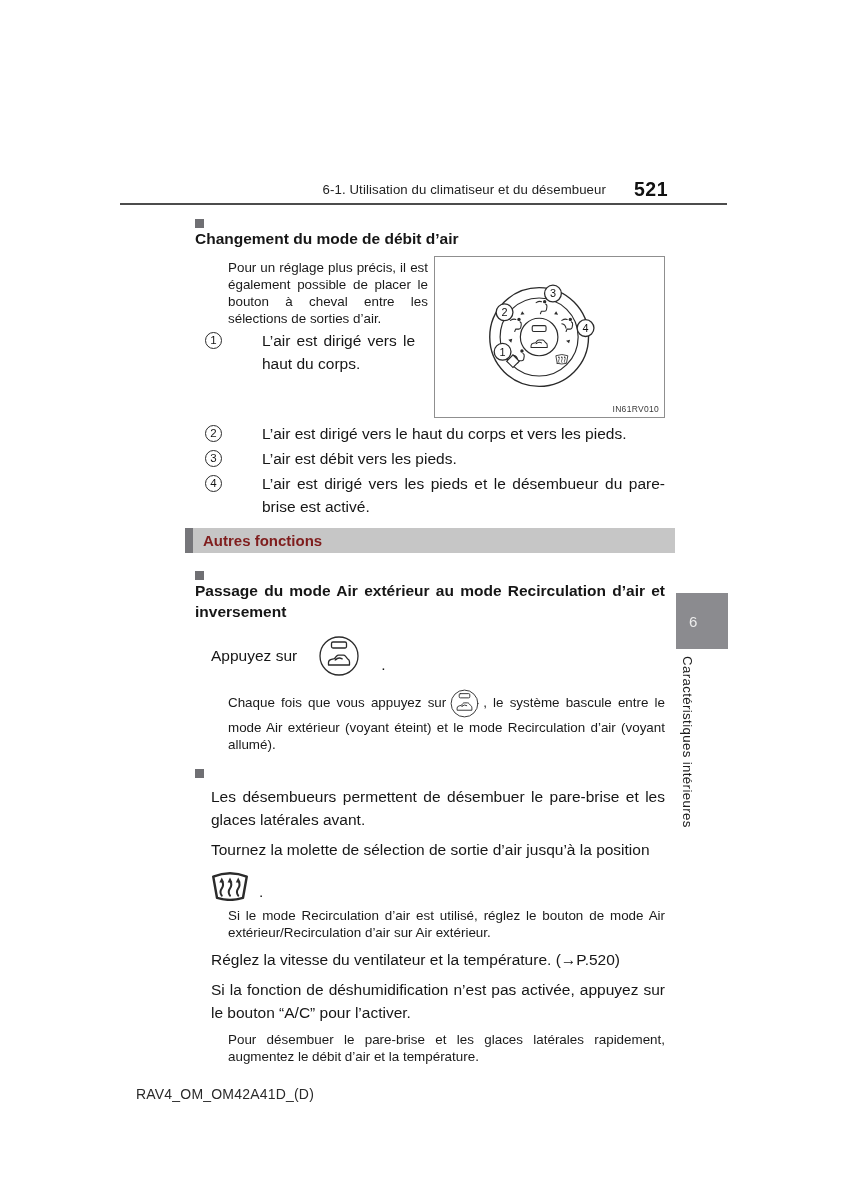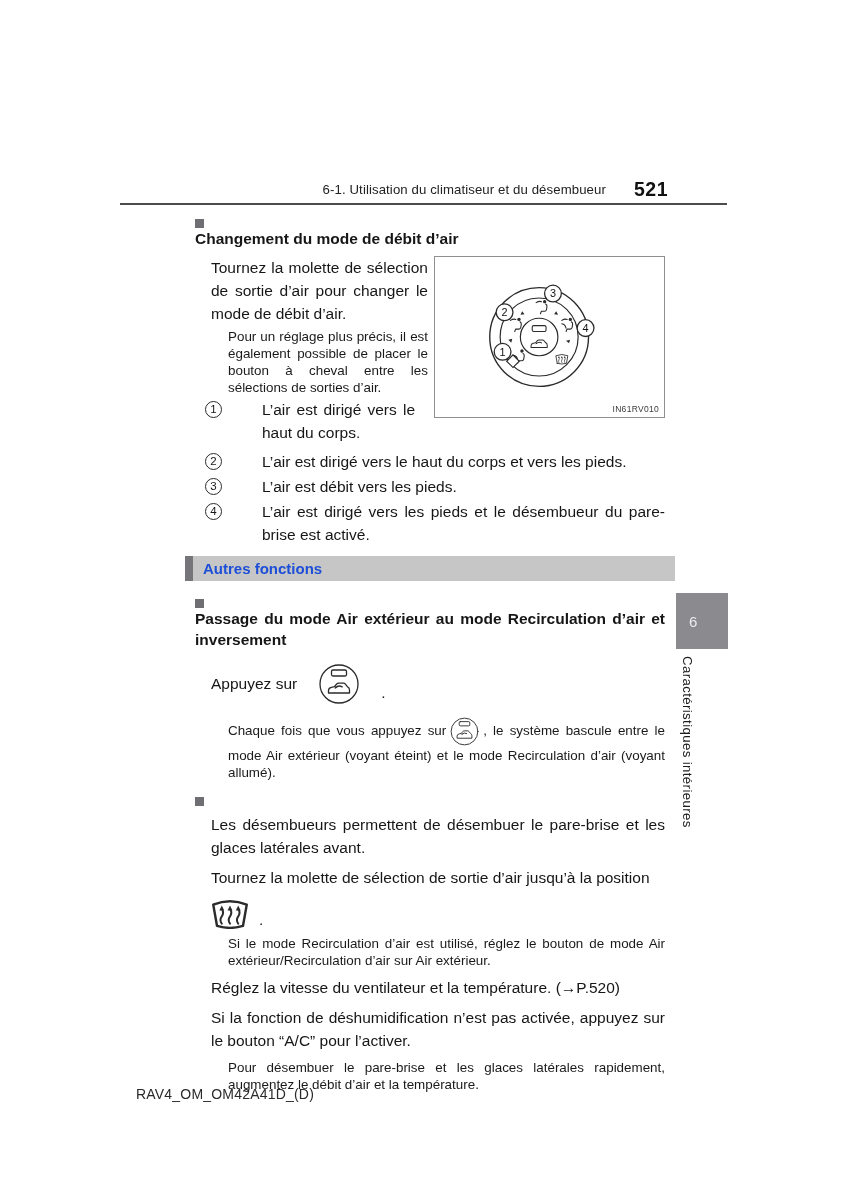--- a/index.html
+++ b/index.html
@@ -33,21 +33,21 @@
   .figcode{position:absolute; right:5px; bottom:3px; font-size:8.5px; color:#3a3a3a; letter-spacing:.3px;}
   
   .numitem{display:flex; margin:2px 0 2px 10px; font-size:15.5px; line-height:23px;}
   .numitem .circ{flex:0 0 17px; width:17px; height:17px; border:1.2px solid #2b2b2b; border-radius:50%;
       font-size:11.5px; line-height:15px; text-align:center; margin:3px 8px 0 0; box-sizing:border-box;}
   .numitem .txt{text-align:justify;margin-left:32px;}
   .leftcol .numitem{margin-left:10px; width:210px;}
   
   .banner{margin:10px 0 12px -10px; width:472px; background:#c6c6c6;
       border-left:8px solid #76767a; font-size:15px; font-weight:bold;
-      padding:4px 0 4px 10px; color:#1d4ed8;}
+      padding:4px 0 4px 10px; color:#7f1d1d;}
   
   .pressrow{display:flex; align-items:center; gap:20px; margin:12px 0 10px 16px; font-size:15.5px;}
   .pressrow .dot{align-self:flex-end; padding-bottom:4px;}
   .inline-ico{vertical-align:middle; margin:0 3px;}
   .defrow{display:flex; align-items:flex-end; gap:10px; margin:8px 0 6px 16px; font-size:15.5px;}
   
   .side-tab{position:absolute; left:676px; top:593px; width:52px; height:56px; background:#8b8b8f;
       color:#ececec; font-size:15px; display:flex; align-items:center; padding-left:13px; box-sizing:border-box;}
   .side-label{position:absolute; left:680px; top:656px; writing-mode:vertical-rl;
       font-size:13.2px; color:#1c1c1c; letter-spacing:.4px;}
@@ -112,21 +112,20 @@
 
   <div class="main">
 
     <div class="h-sec">
       <span class="sqbul"></span>
       <span>Changement du mode de débit d’air</span>
     </div>
 
     <div class="tworow">
       <div class="leftcol">
-        <p class="body-t">Tournez la molette de sélection de sortie d’air pour changer le mode de débit d’air.</p>
         <p class="note-t">Pour un réglage plus précis, il est également possible de placer le bouton à cheval entre les sélections de sorties d’air.</p>
         <div class="numitem">
           <span class="circ">1</span>
           <span class="txt">L’air est dirigé vers le haut du corps.</span>
         </div>
       </div>
 
       <div class="figure">
         <svg width="229" height="160" viewBox="0 0 231 162">
           <g stroke="#2b2b2b" fill="none" stroke-width="1.2">

